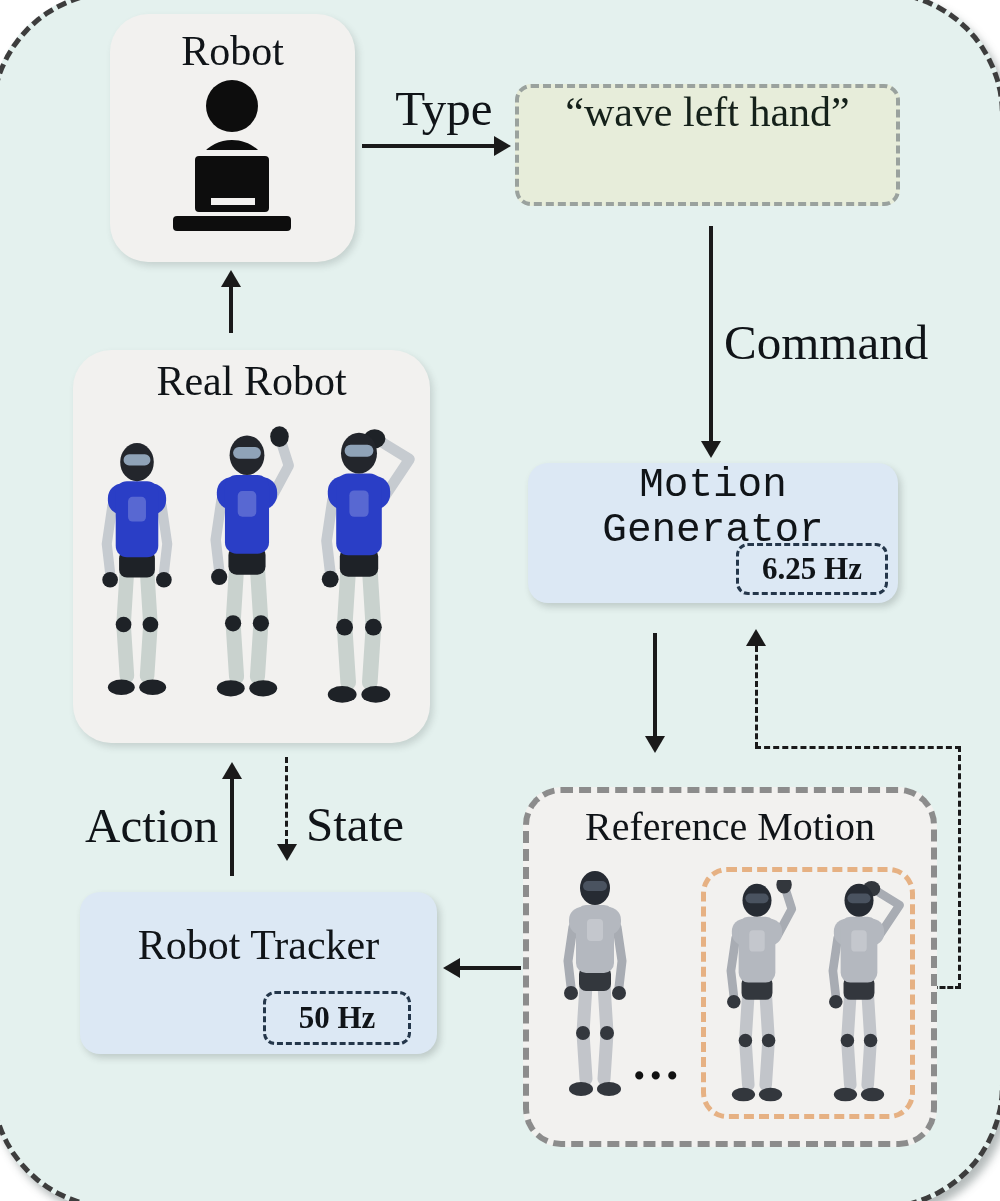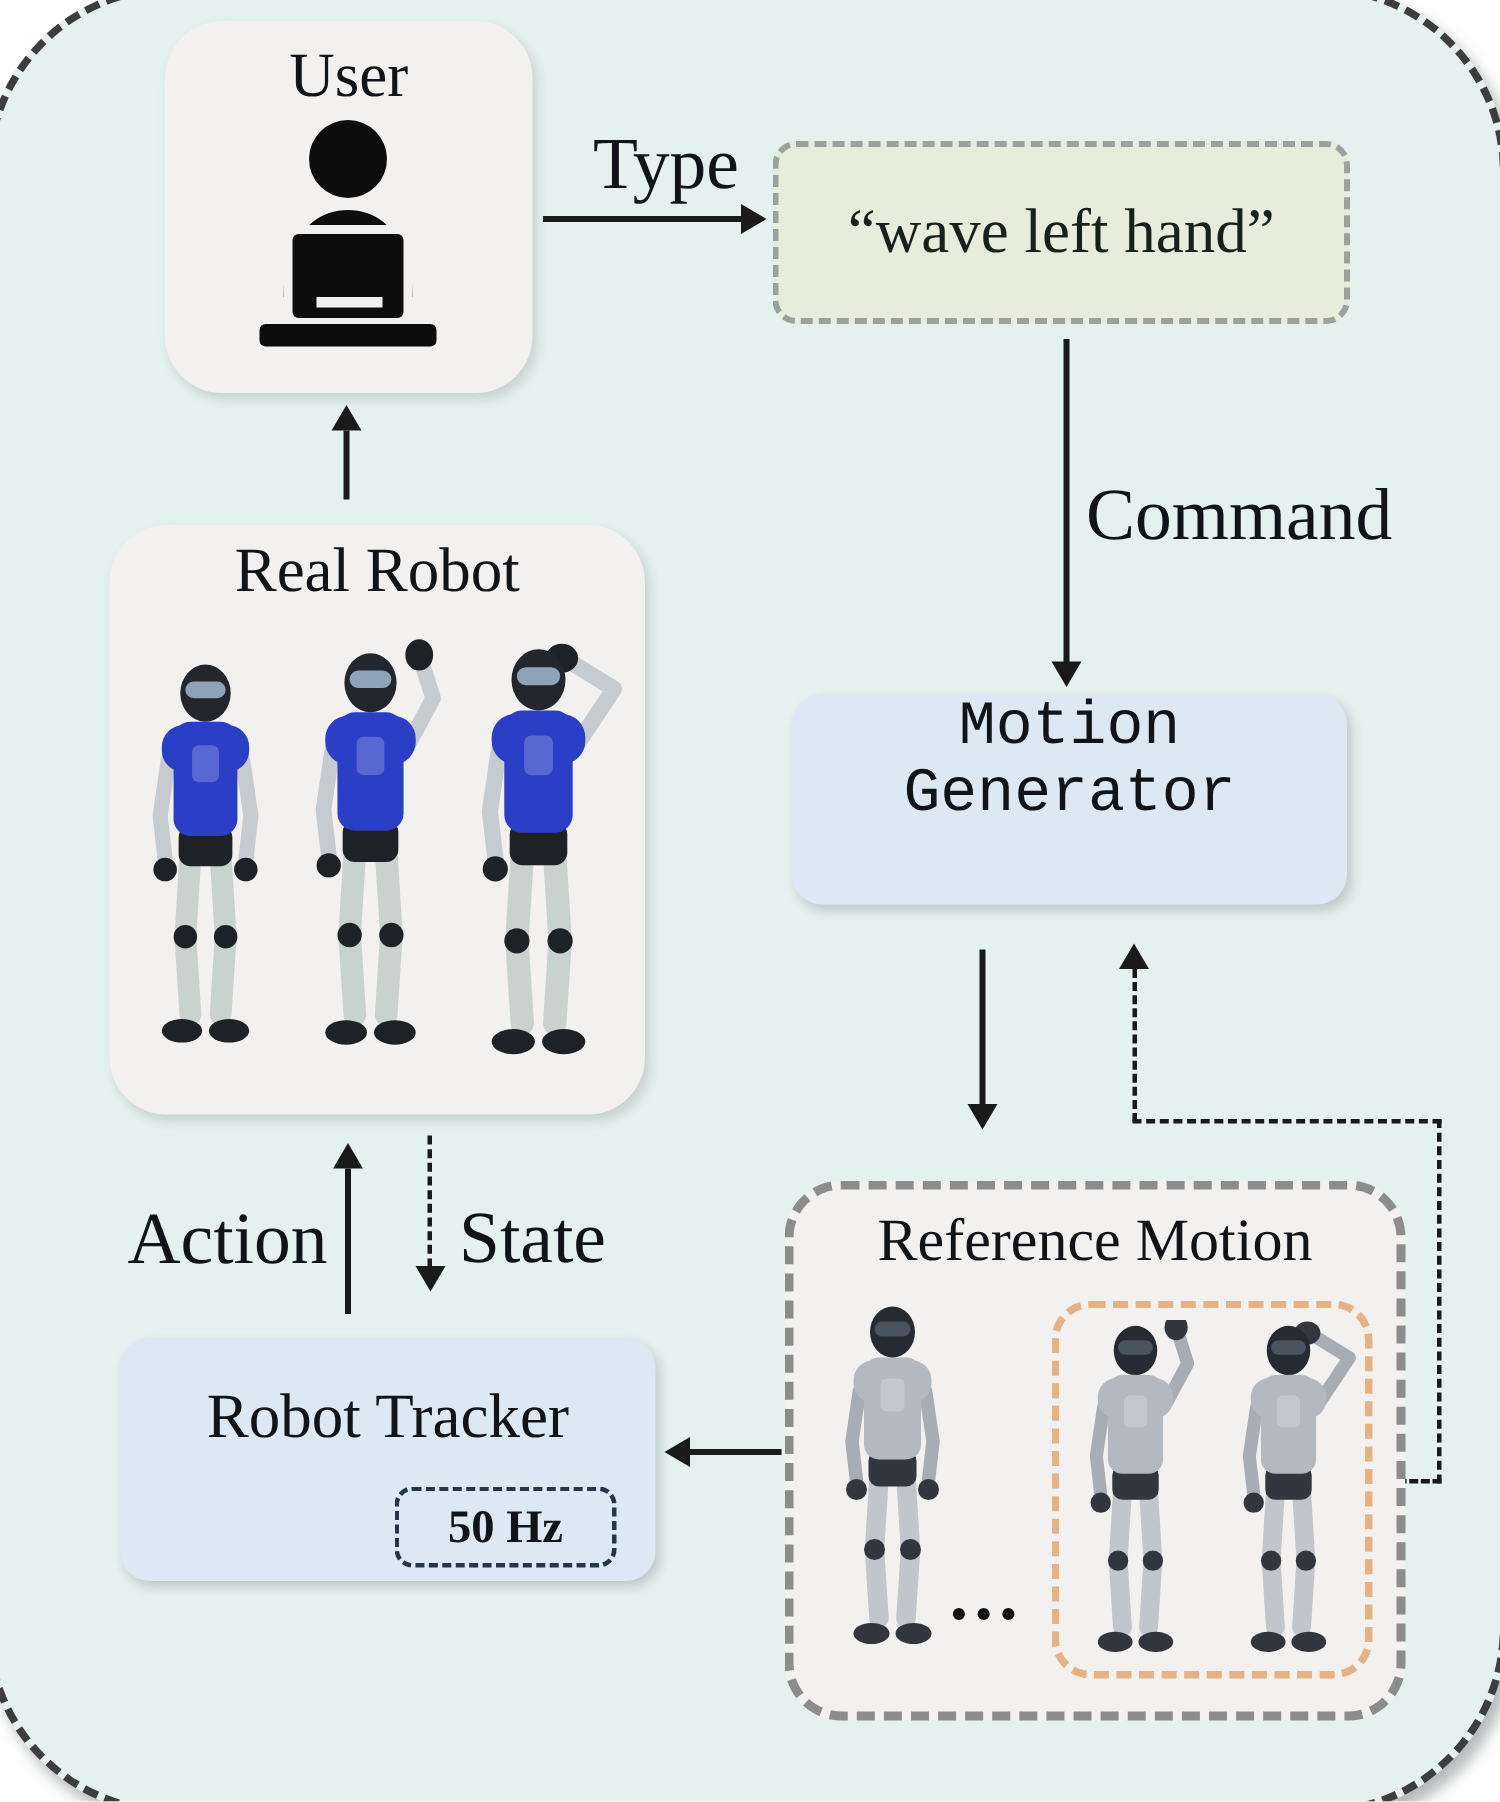--- a/index.html
+++ b/index.html
@@ -25,21 +25,21 @@
     background:var(--canvas-bg);
     box-shadow:5px 7px 9px rgba(90,105,105,0.45);
   }
   .card{position:absolute;box-sizing:border-box;}
   .card-gray{background:var(--card-gray);border-radius:38px;box-shadow:3px 4px 7px rgba(60,70,70,0.18);}
   .card-blue{background:var(--card-blue);border-radius:20px;box-shadow:3px 4px 7px rgba(60,70,70,0.22);}
   .card-title{display:block;text-align:center;font-size:42px;line-height:1.1;color:#101418;}
   .instruction{
     position:absolute;left:515px;top:84px;width:385px;height:122px;box-sizing:border-box;
     background:var(--card-green);border:4px dashed #9aa29e;border-radius:16px;
-    display:flex;align-items:center;justify-content:center;font-size:42px;color:#15211a;margin-top:10px;
+    display:flex;align-items:flex-start;justify-content:center;font-size:42px;color:#15211a;
   }
   .badge{
     position:absolute;box-sizing:border-box;border:3px dashed var(--badge-border);
     border-radius:12px;display:flex;align-items:center;justify-content:center;
     font-weight:bold;font-size:31px;color:#101418;background:transparent;
   }
   .flow-label{position:absolute;font-size:49px;color:#101418;white-space:nowrap;}
   .hline{position:absolute;height:3.5px;background:var(--ink);}
   .vline{position:absolute;width:3.5px;background:var(--ink);}
   .hdash{position:absolute;height:0;border-top:3.5px dashed var(--ink);}
@@ -123,21 +123,21 @@
         <rect x="42" y="52" width="16" height="22" rx="4" fill="rgba(255,255,255,0.22)"></rect>
         <ellipse cx="50" cy="21" rx="15" ry="17" fill="var(--head)"></ellipse>
         <rect x="38" y="14" width="24" height="10" rx="5" fill="var(--visor)"></rect>
       </symbol>
     </defs>
   </svg>
 
   <div class="boundary"></div>
 
   <div class="card card-gray" style="left:110px;top:14px;width:245px;height:248px;">
-    <span class="card-title" style="margin-top:14px;">User</span>
+    <span class="card-title" style="margin-top:14px;">Robot</span>
     <svg width="175" height="170" viewBox="0 0 175 170" style="display:block;margin:4px auto 0;">
       <circle cx="87" cy="28" r="26" fill="#0d0d0d"></circle>
       <path d="M44,120 C44,84 62,62 87,62 C112,62 130,84 130,120 Z" fill="#0d0d0d"></path>
       <rect x="47" y="75" width="80" height="62" rx="7" fill="#0d0d0d" stroke="#f2f1ef" stroke-width="6"></rect>
       <rect x="66" y="120" width="44" height="7" fill="#f2f1ef"></rect>
       <rect x="28" y="138" width="118" height="15" rx="4" fill="#0d0d0d"></rect>
     </svg>
   </div>
 
   <span class="flow-label" style="left:385px;top:80px;width:118px;text-align:center;">Type</span>
@@ -147,20 +147,23 @@
   <div class="instruction">
     <span>“wave left hand”</span>
   </div>
 
   <div class="vline" style="left:709px;top:226px;height:216px;"></div>
   <div class="ah ah-down" style="left:701px;top:441px;"></div>
   <span class="flow-label" style="left:724px;top:314px;">Command</span>
 
   <div class="card card-blue" style="left:528px;top:463px;width:370px;height:140px;">
     <span class="card-title" style="font-size:41px;font-family:Liberation Mono, monospace;">Motion Generator</span>
+    <div class="badge" style="right:10px;bottom:8px;width:152px;height:52px;">
+      <span>6.25 Hz</span>
+    </div>
   </div>
 
   <div class="vline" style="left:653px;top:633px;height:104px;"></div>
   <div class="ah ah-down" style="left:645px;top:736px;"></div>
 
   <div class="vdash" style="left:755px;top:646px;height:102px;"></div>
   <div class="hdash" style="left:755px;top:746px;width:206px;"></div>
   <div class="vdash" style="left:958px;top:746px;height:243px;"></div>
   <div class="hdash" style="left:924px;top:986px;width:37px;"></div>
   <div class="ah ah-up" style="left:746px;top:629px;"></div>

